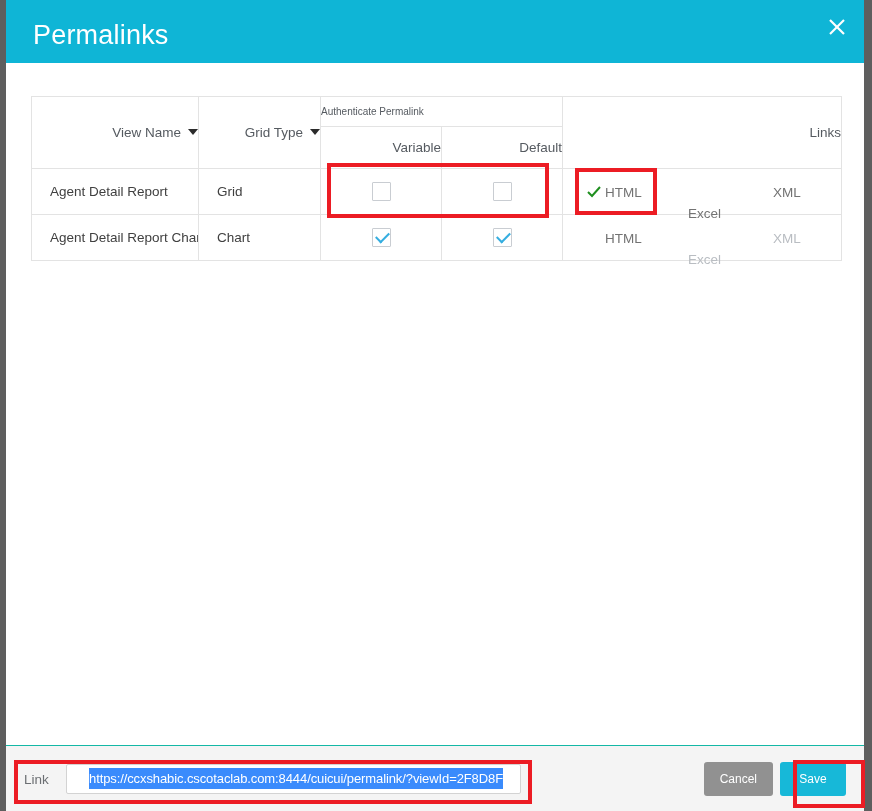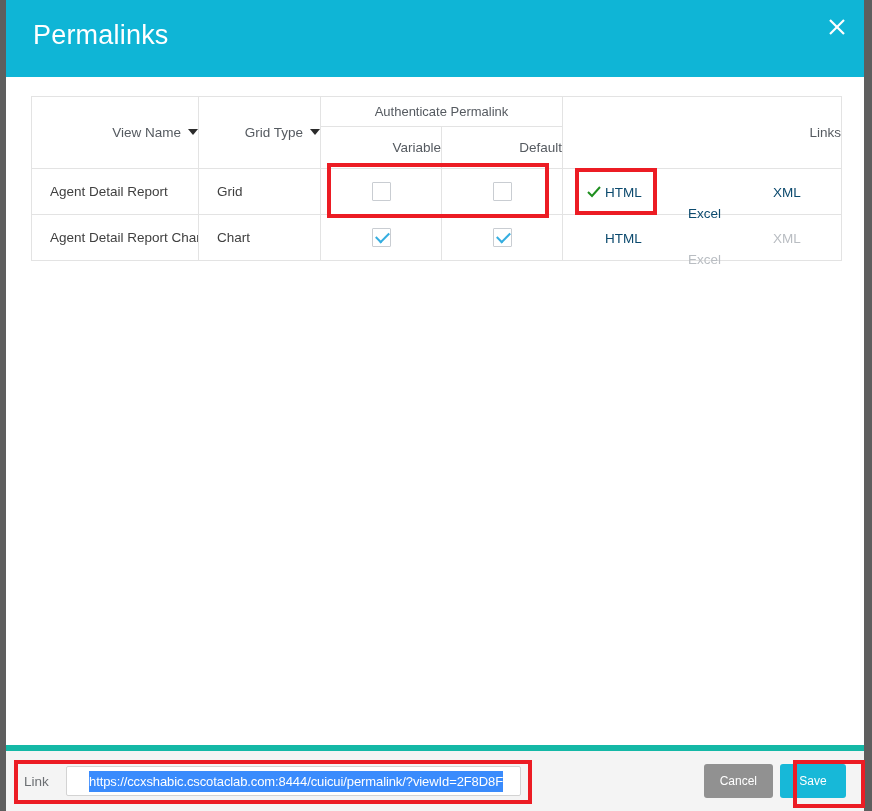--- a/index.html
+++ b/index.html
@@ -20,21 +20,21 @@
     border-right: 8px solid #5e5e5e;
     border-top: 0;
     border-bottom: 0;
   }
 
   
   #modal-header {
     position: absolute;
     left: 0; top: 0;
     width: 858px;
-    height: 77px;
+    height: 63px;
     background: #0fb5d6;
   }
   #modal-title {
     position: absolute;
     left: 27px;
     top: 20px;
     font-size: 27px;
     color: #ffffff;
     font-weight: normal;
     letter-spacing: 0.2px;
@@ -77,23 +77,23 @@
   .hdr-cell {
     height: 72px;
     vertical-align: middle;
     color: #555a60;
     font-size: 13.5px;
     padding-left: 18px !important;
     text-align: right;
   }
   .hdr-auth-top {
     height: 30px;
-    text-align: center;
+    text-align: left;
     color: #555a60;
-    font-size: 13px;
+    font-size: 10px;
     vertical-align: middle;
   }
   .hdr-auth-sub {
     height: 42px;
     text-align: right;
     color: #555a60;
     font-size: 13.5px;
     vertical-align: middle;
   }
   .sort-caret {
@@ -150,21 +150,21 @@
 
   .links-wrap {
     position: relative;
     height: 45px;
   }
   .link-item {
     position: absolute;
     top: 50%;
     transform: translateY(-50%);
     font-size: 13.5px;
-    color: #0c4a6e;
+    color: #737373;
     cursor: pointer;
     white-space: nowrap;
   }
   .link-item.disabled { color: #b9bdc2; cursor: default; }
   .link-html  { left: 42px; }
   .link-excel { left: 125px; margin-top: 21px; }
   .link-xml   { left: 210px; }
   .green-check {
     position: absolute;
     left: 24px;
@@ -173,21 +173,21 @@
     width: 14px; height: 14px;
   }
 
   
   #modal-footer {
     position: absolute;
     left: 0; top: 745px;
     width: 858px;
     height: 66px;
     background: #f4f4f4;
-    border-top: 6px solid #14b8a6;
+    border-top: 1px solid #14b8a6;
   }
   #link-label {
     position: absolute;
     left: 18px;
     top: 50%;
     transform: translateY(-50%);
     font-size: 13.5px;
     color: #6c6f73;
   }
   #link-input {

